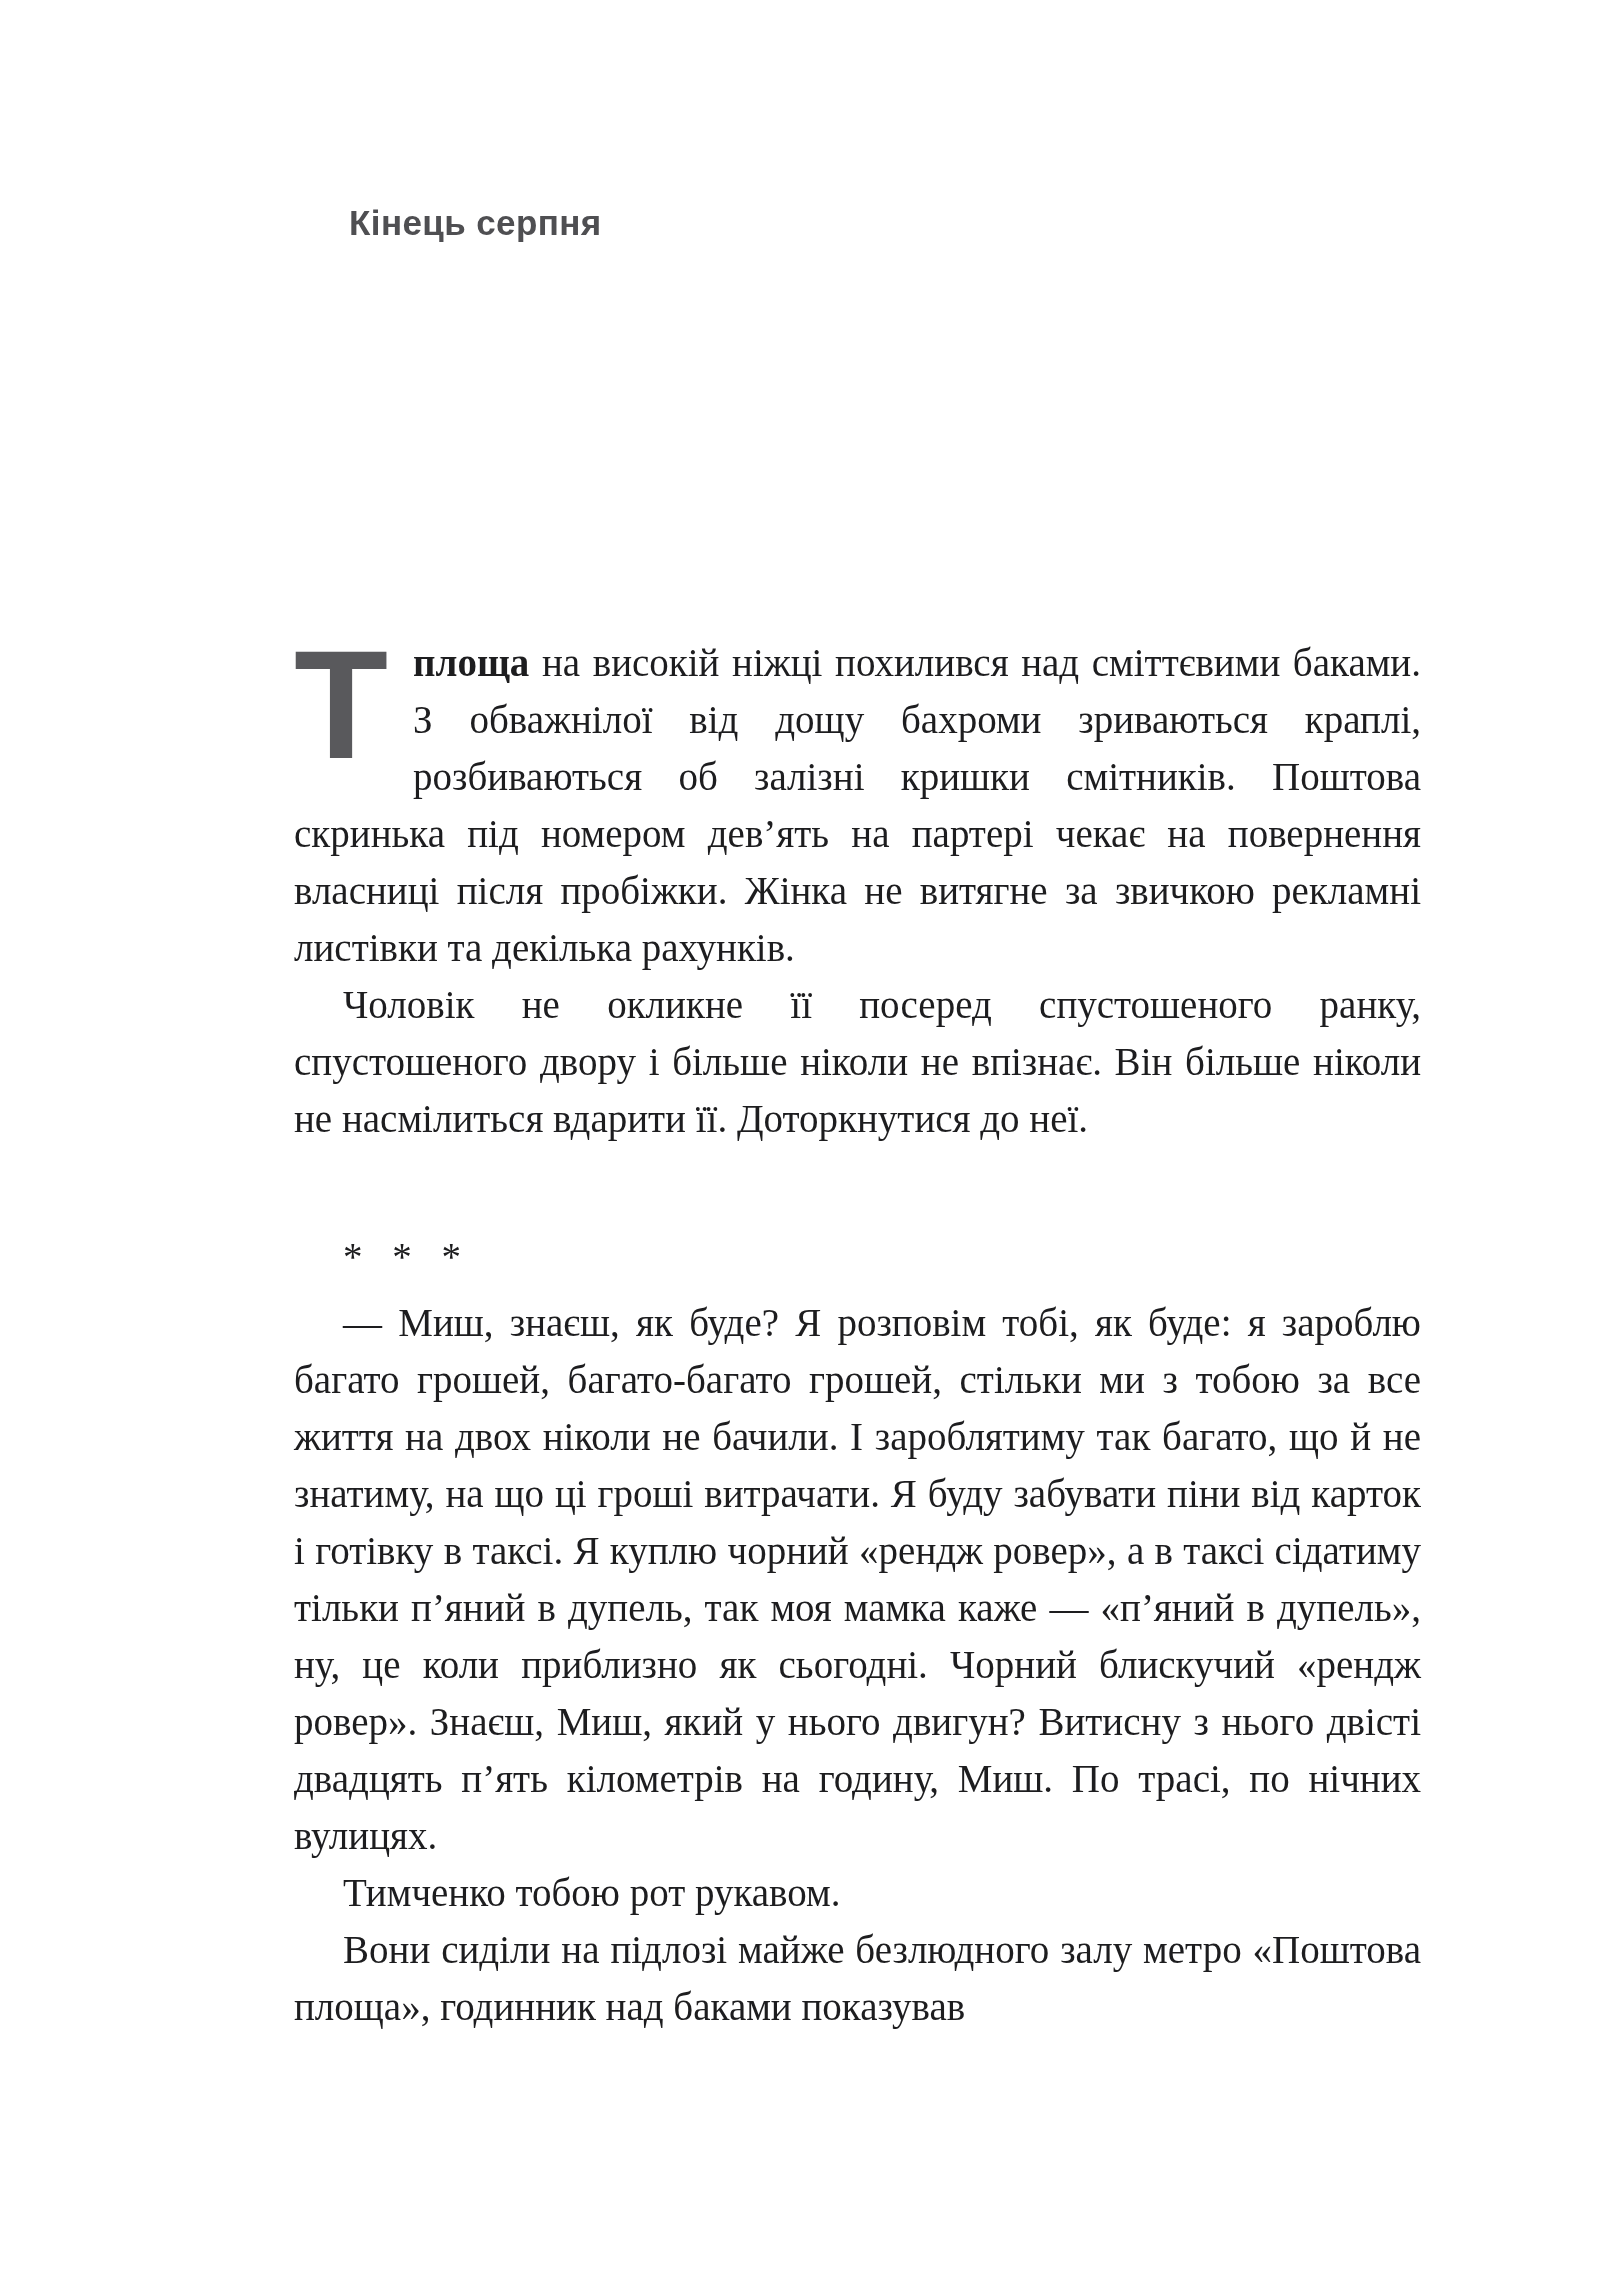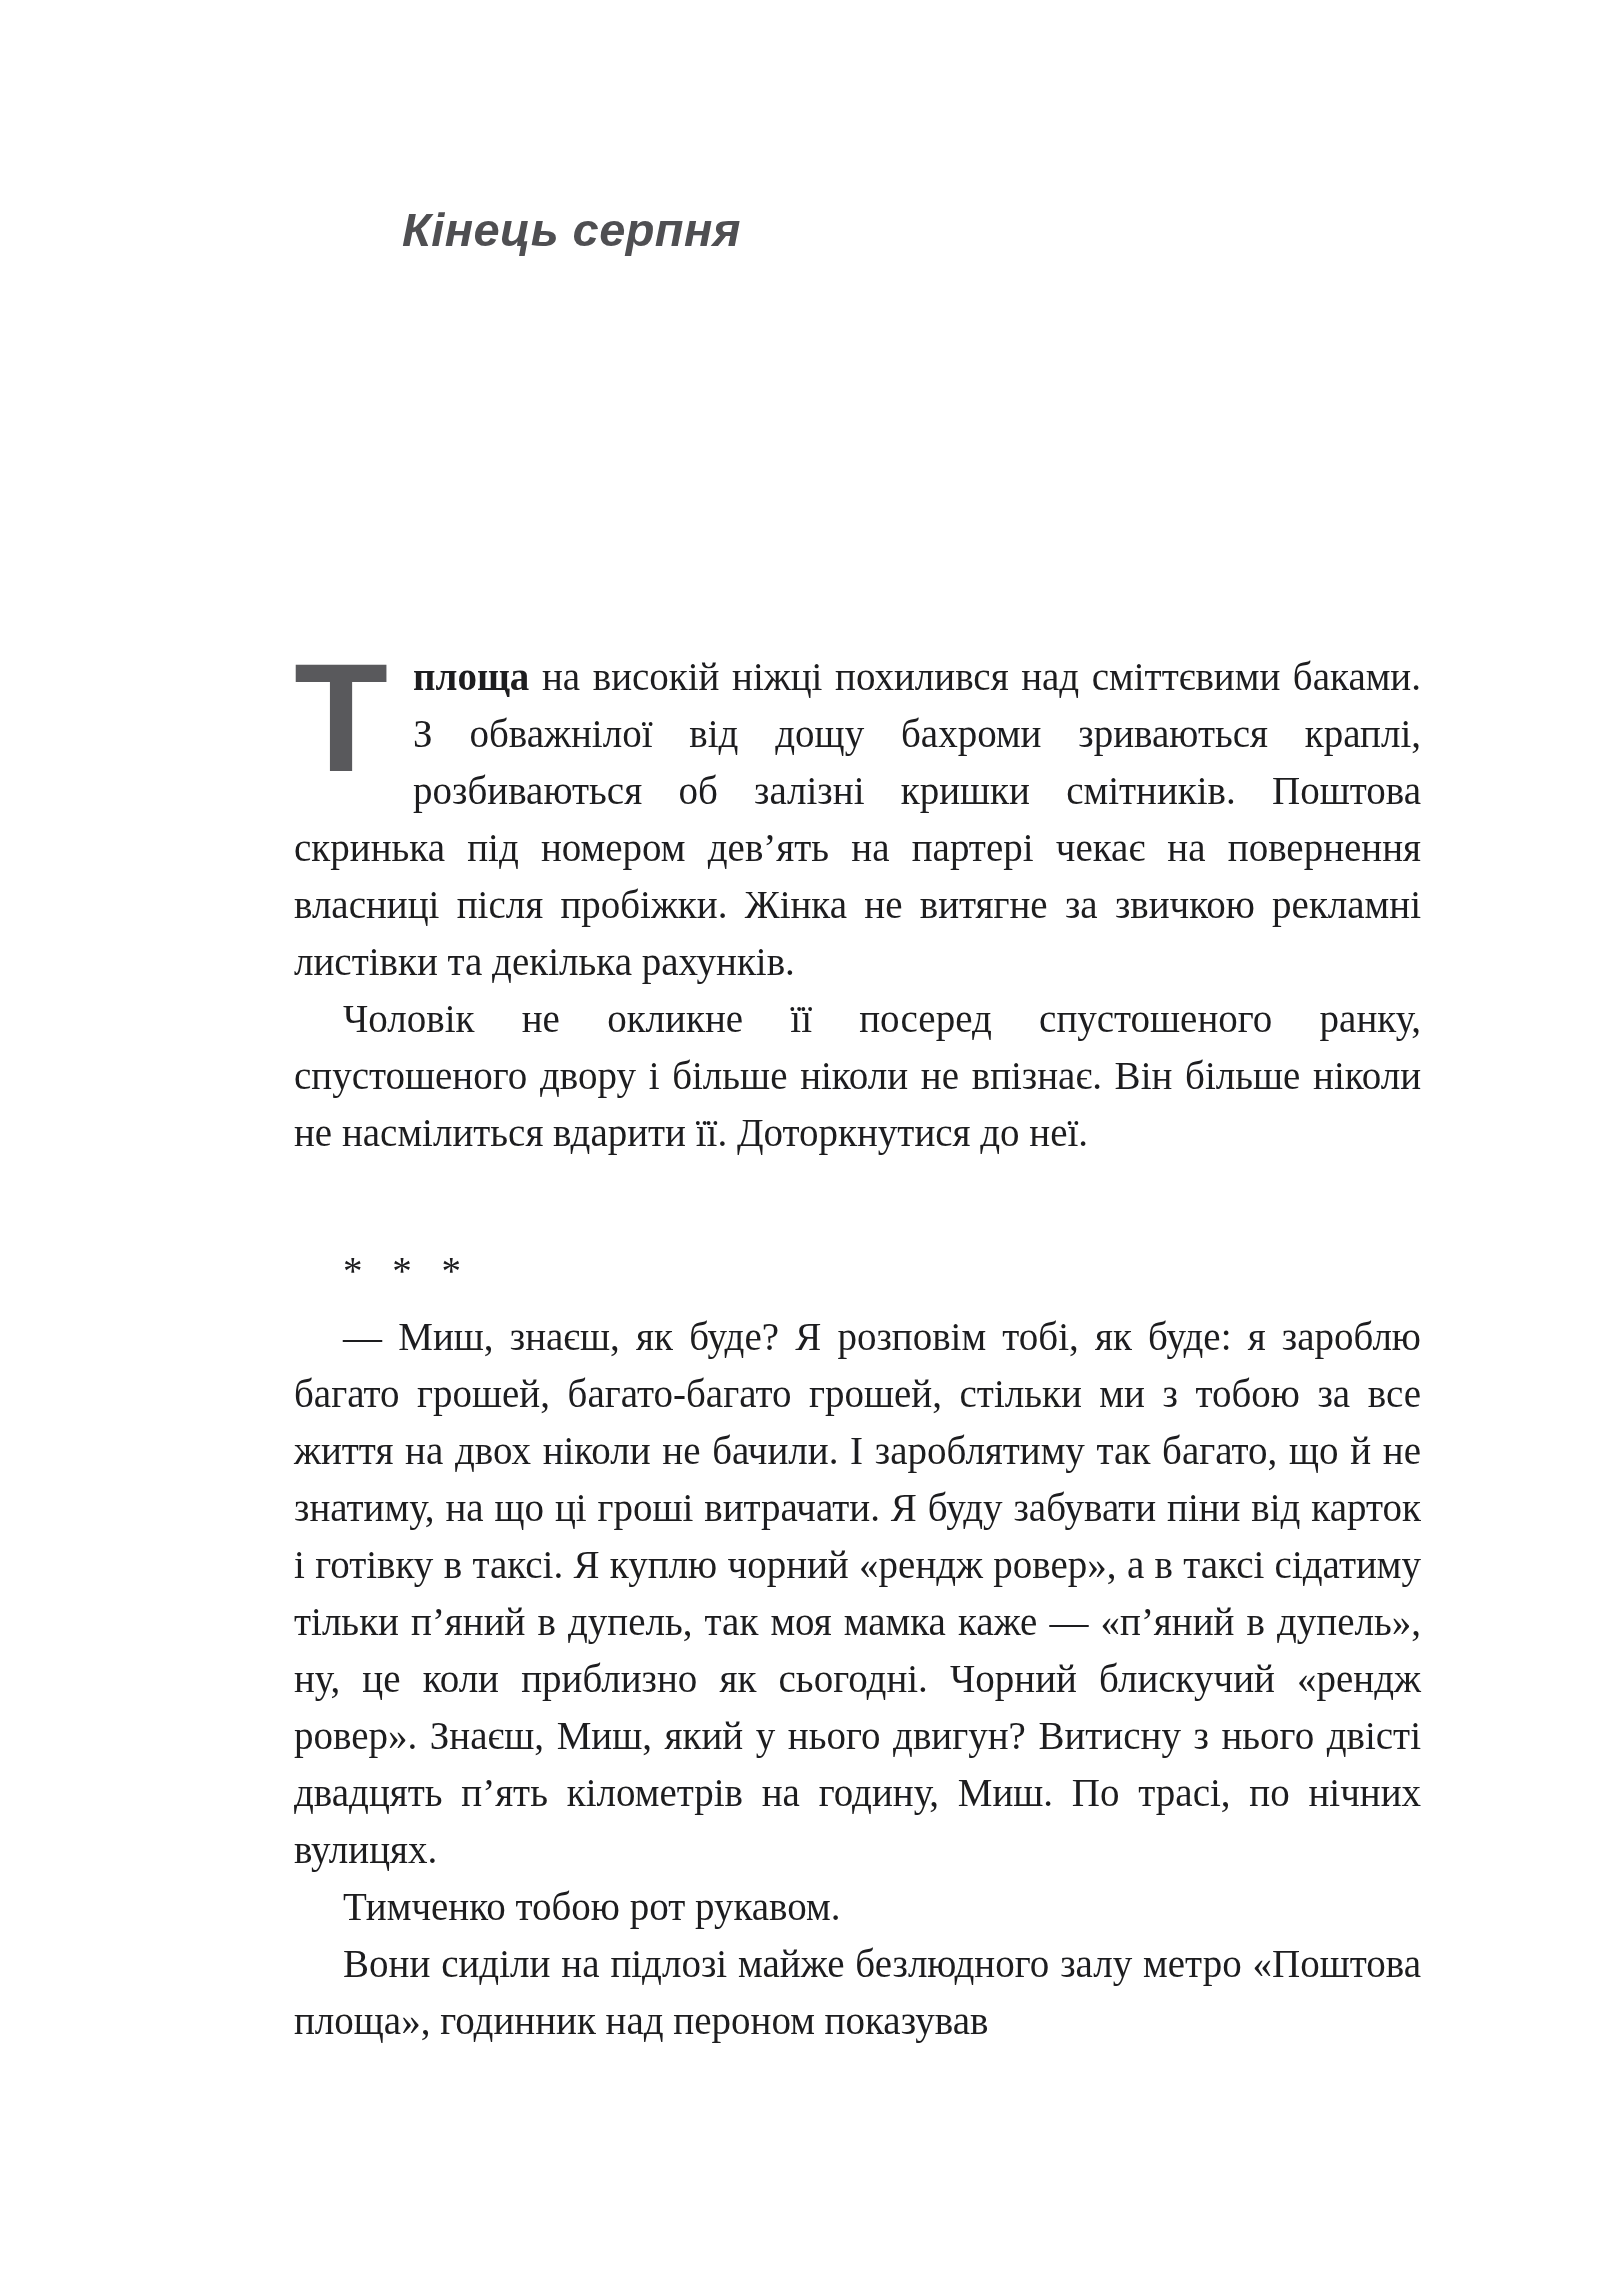--- a/index.html
+++ b/index.html
@@ -16,28 +16,27 @@
     font-family: "Liberation Serif", "DejaVu Serif", serif;
     color: #1d1d1f;
   }
   .text-block {
     position: absolute;
     left: 294px;
     top: 203px;
     width: 1127px;
   }
   .chapter-heading {
-    margin: 0 0 0 108px;
+    margin: 0 0 0 55px;
     font-family: "Liberation Sans", "DejaVu Sans", sans-serif;
     font-weight: 700;
-    font-size: 47px;
+    font-size: 35px;
     line-height: 1.15;
     color: #4f4f52;
     letter-spacing: 0.4px;
-    font-style: italic;
   }
   .body-text {
     margin-top: 391px;
     font-size: 39px;
     line-height: 57px;
     text-align: justify;
   }
   .body-text p {
     margin: 0;
     padding: 0;
@@ -84,18 +83,18 @@
       </p>
 
       <p class="para-indent">Чоловік не окликне її посеред спустошеного ранку, спустошеного двору і більше ніколи не впізнає. Він більше ніколи не насмілиться вдарити її. Доторкнутися до неї.</p>
 
       <div class="separator">* * *</div>
 
       <p class="para-indent">— Миш, знаєш, як буде? Я розповім тобі, як буде: я зароблю багато грошей, багато-багато грошей, стільки ми з тобою за все життя на двох ніколи не бачили. І зароблятиму так багато, що й не знатиму, на що ці гроші витрачати. Я буду забувати піни від карток і готівку в таксі. Я куплю чорний «рендж ровер», а в таксі сідатиму тільки п’яний в дупель, так моя мамка каже — «п’яний в дупель», ну, це коли приблизно як сьогодні. Чорний блискучий «рендж ровер». Знаєш, Миш, який у нього двигун? Витисну з нього двісті двадцять п’ять кілометрів на годину, Миш. По трасі, по нічних вулицях.</p>
 
       <p class="para-indent">Тимченко тобою рот рукавом.</p>
 
-      <p class="para-indent">Вони сиділи на підлозі майже безлюдного залу метро «Поштова площа», годинник над пероном показував</p>
+      <p class="para-indent">Вони сиділи на підлозі майже безлюдного залу метро «Поштова площа», годинник над баками показував</p>
 
     </div>
   </div>
 </div>
 
 
 </body></html>

